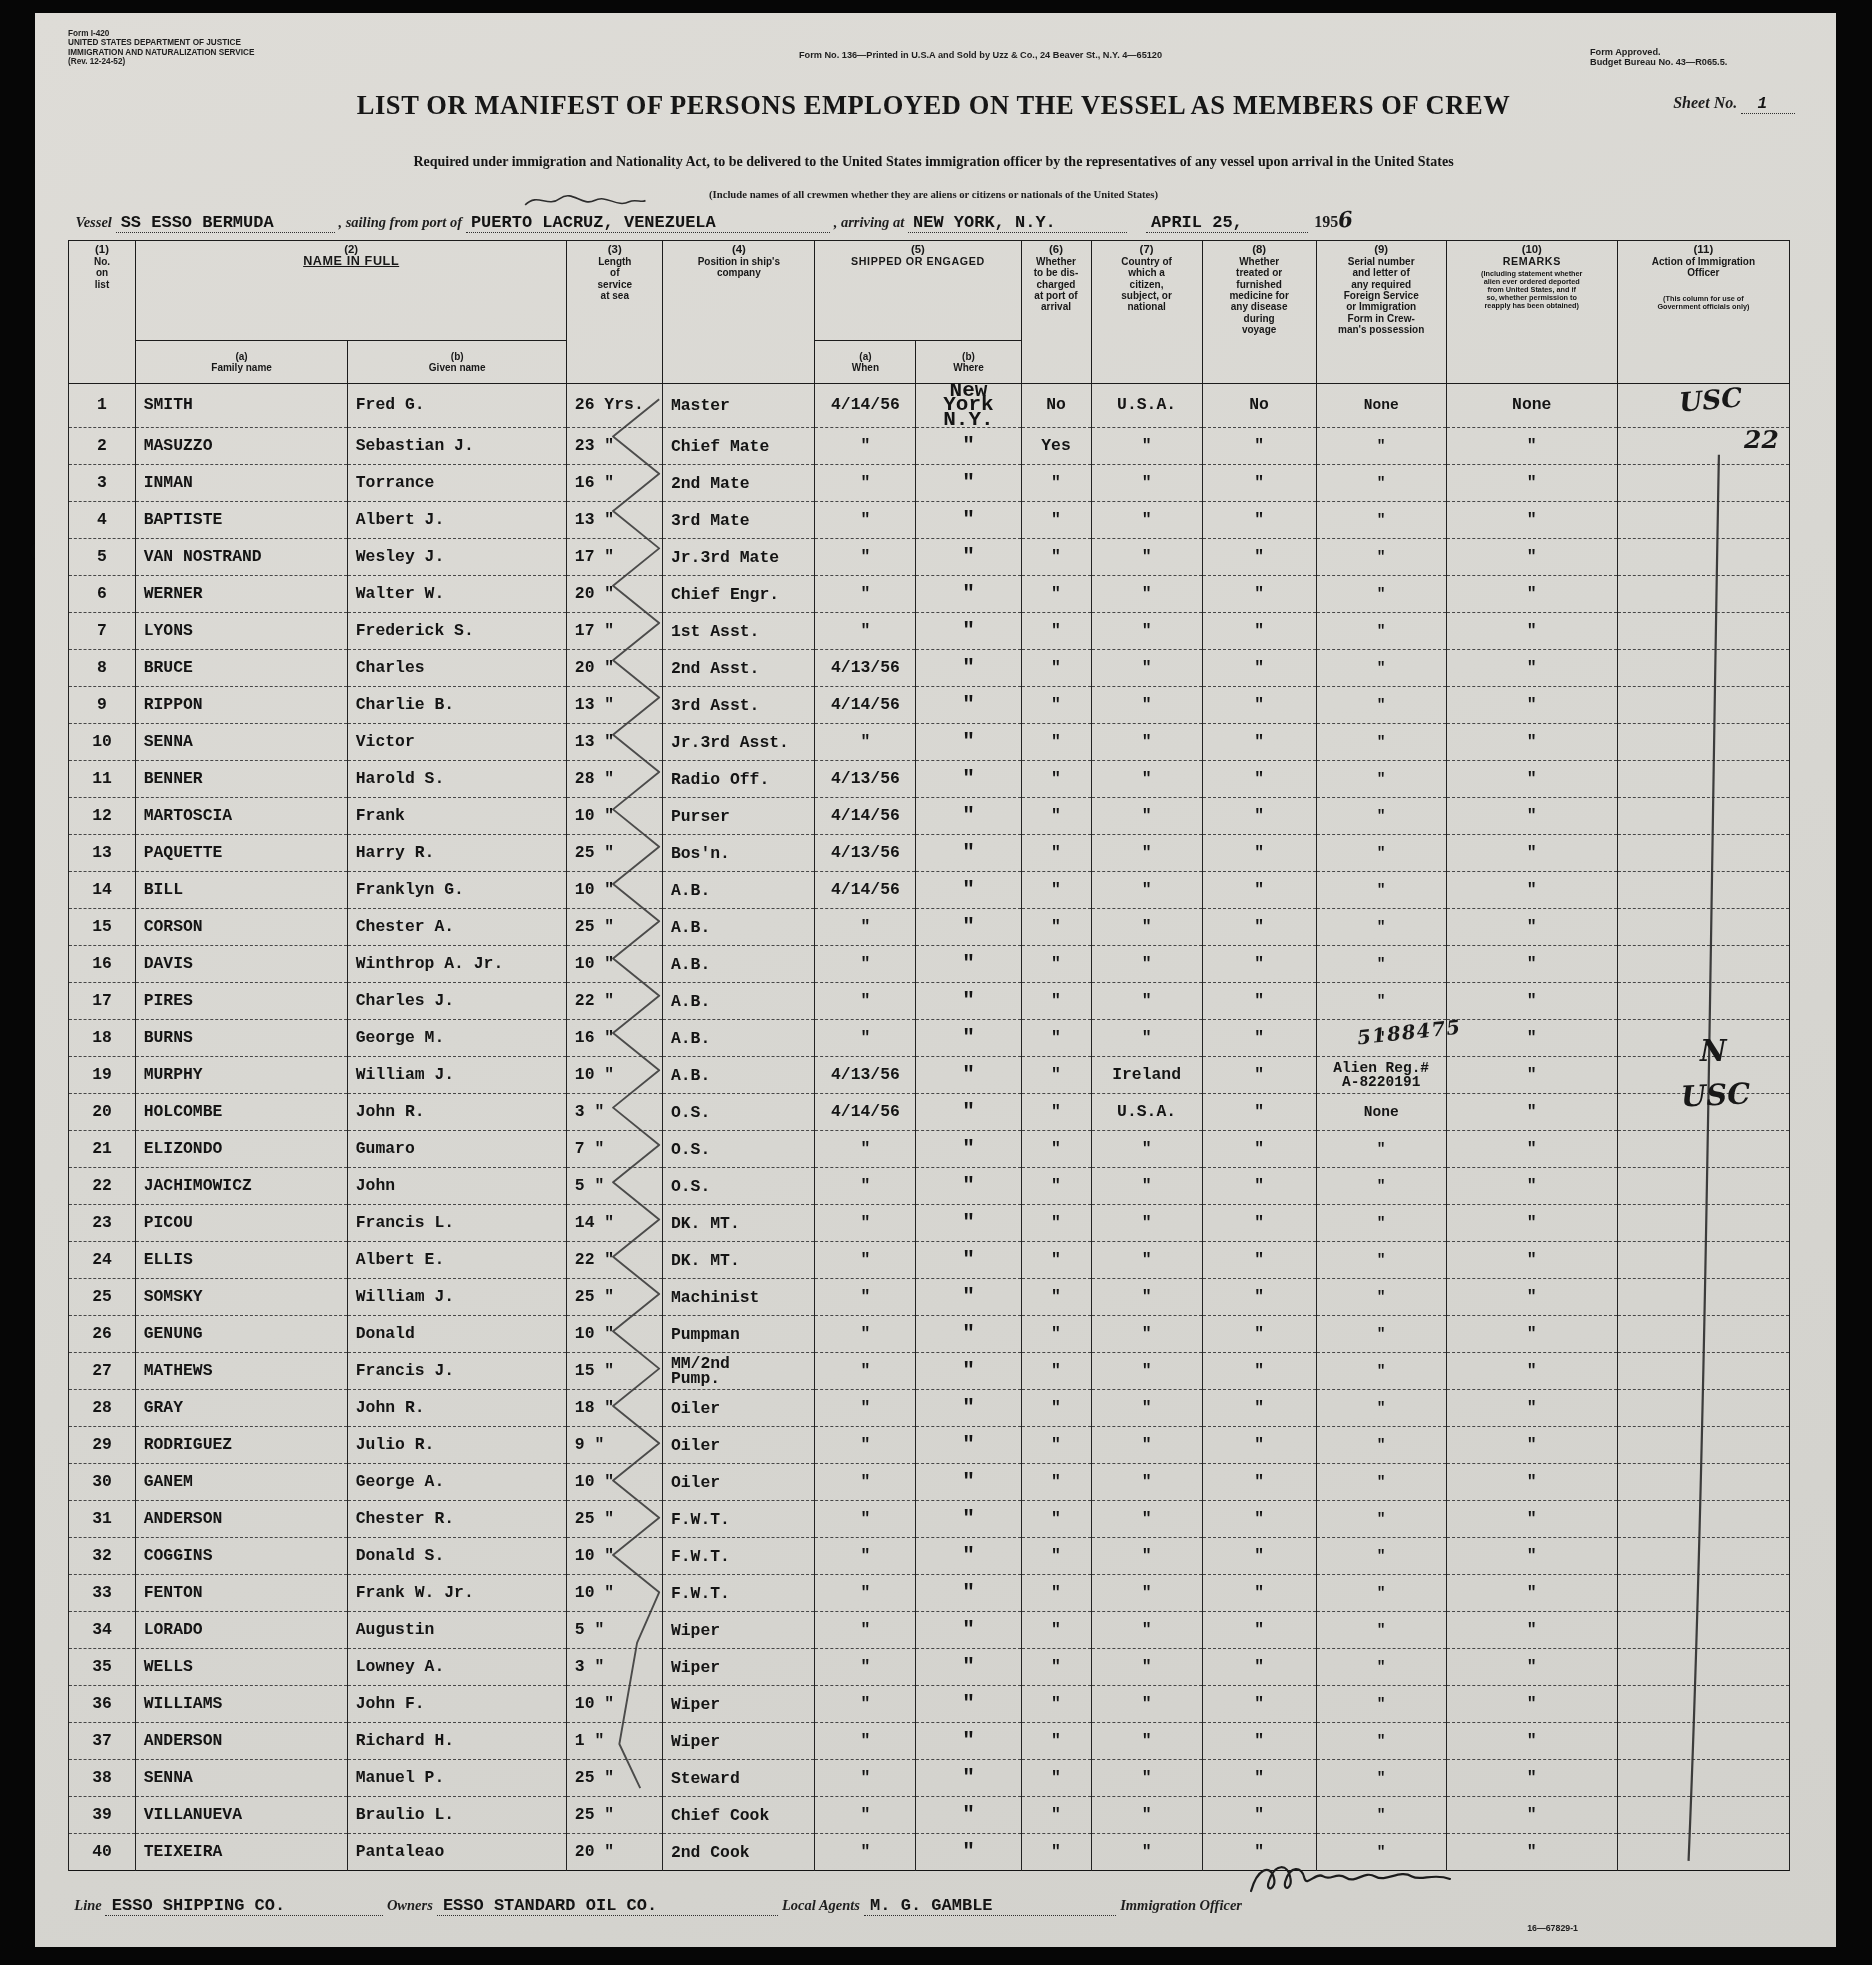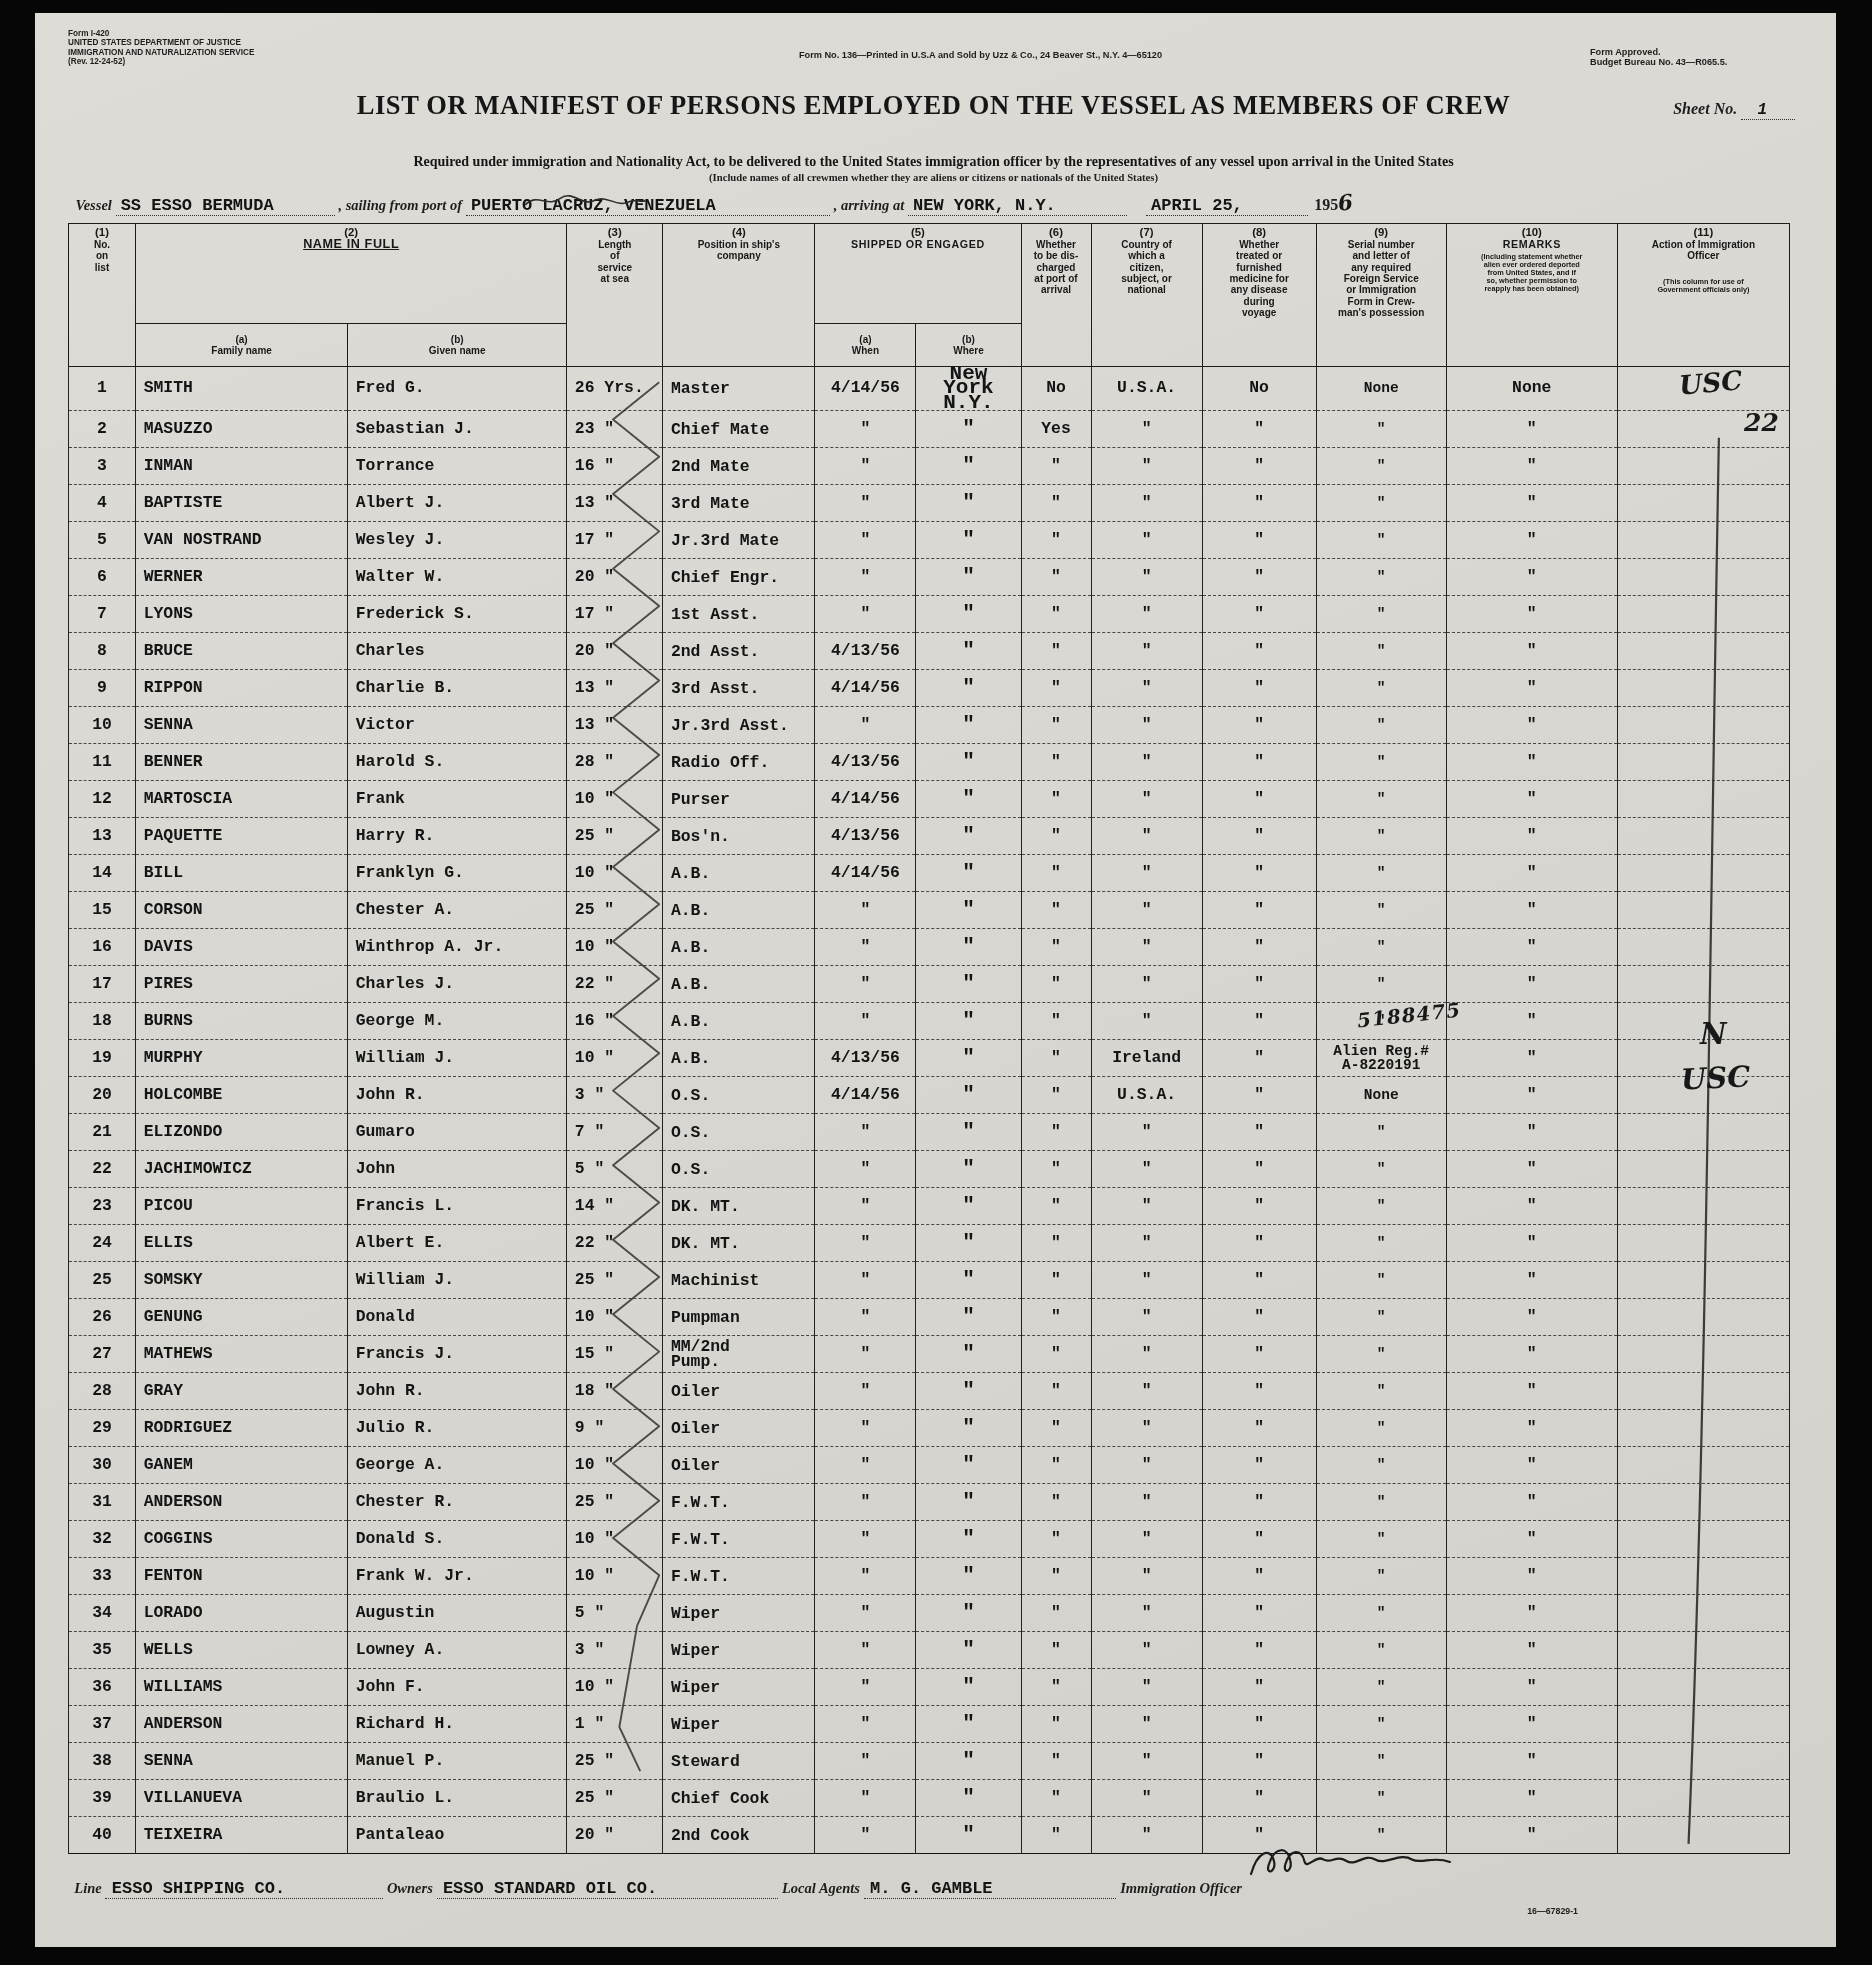--- a/index.html
+++ b/index.html
@@ -23,28 +23,28 @@
   .meta-left{font-size:8.2px;font-weight:bold;line-height:9.5px;width:303px;}
   .meta-center{font-size:9.2px;font-weight:bold;margin-top:21.5px;text-align:center;flex:1;}
   .meta-right{font-size:9.2px;font-weight:bold;line-height:10.7px;width:209px;margin-top:17.7px;}
   .prewrap{white-space:pre-line;}
   
   .title-row{position:relative;text-align:center;margin-top:-2.5px;}
   .main-title{
     font-family:"Liberation Serif", serif;font-size:26.5px;font-weight:bold;
     letter-spacing:0.6px;margin:10px;display:inline-block;color:#161616;
   }
-  .sheet-no{position:absolute;right:3.8px;bottom:12px;font-family:"Liberation Serif",serif;
+  .sheet-no{position:absolute;right:3.8px;bottom:18px;font-family:"Liberation Serif",serif;
     font-style:italic;font-size:16px;font-weight:bold;}
   .sheet-no .typed{border-bottom:1.9px dotted #2f2f2f;padding:0 28px 0 16.4px;}
   .requirement{
     text-align:center;font-family:"Liberation Serif",serif;font-weight:bold;
     font-size:14px;margin-top:23px;color:#161616;
   }
-  .include-note{text-align:center;font-family:"Liberation Serif",serif;font-weight:bold;font-size:10.7px;margin-top:1px;}
+  .include-note{text-align:center;font-family:"Liberation Serif",serif;font-weight:bold;font-size:10.7px;margin-top:18px;}
   
   .vessel-line{display:flex;align-items:baseline;margin-top:6.3px;padding:0 3.8px;}
   .plabel{font-family:"Liberation Serif",serif;font-style:italic;font-weight:bold;font-size:14.5px;white-space:nowrap;padding:0 3.8px;}
   .typed{font-family:"Liberation Mono", monospace;font-weight:bold;color:#141414;}
   .fillfield{border-bottom:1.9px dotted #2f2f2f;font-size:17px;line-height:19px;white-space:nowrap;padding:0 5px;}
   .w-vessel{min-width:209px;}
   .w-port{min-width:354px;}
   .w-arrive{min-width:209px;}
   .w-date{min-width:152px;margin-left:19px;}
   .year-printed{font-family:"Liberation Serif",serif;font-weight:bold;font-size:16px;padding-left:6.3px;}

